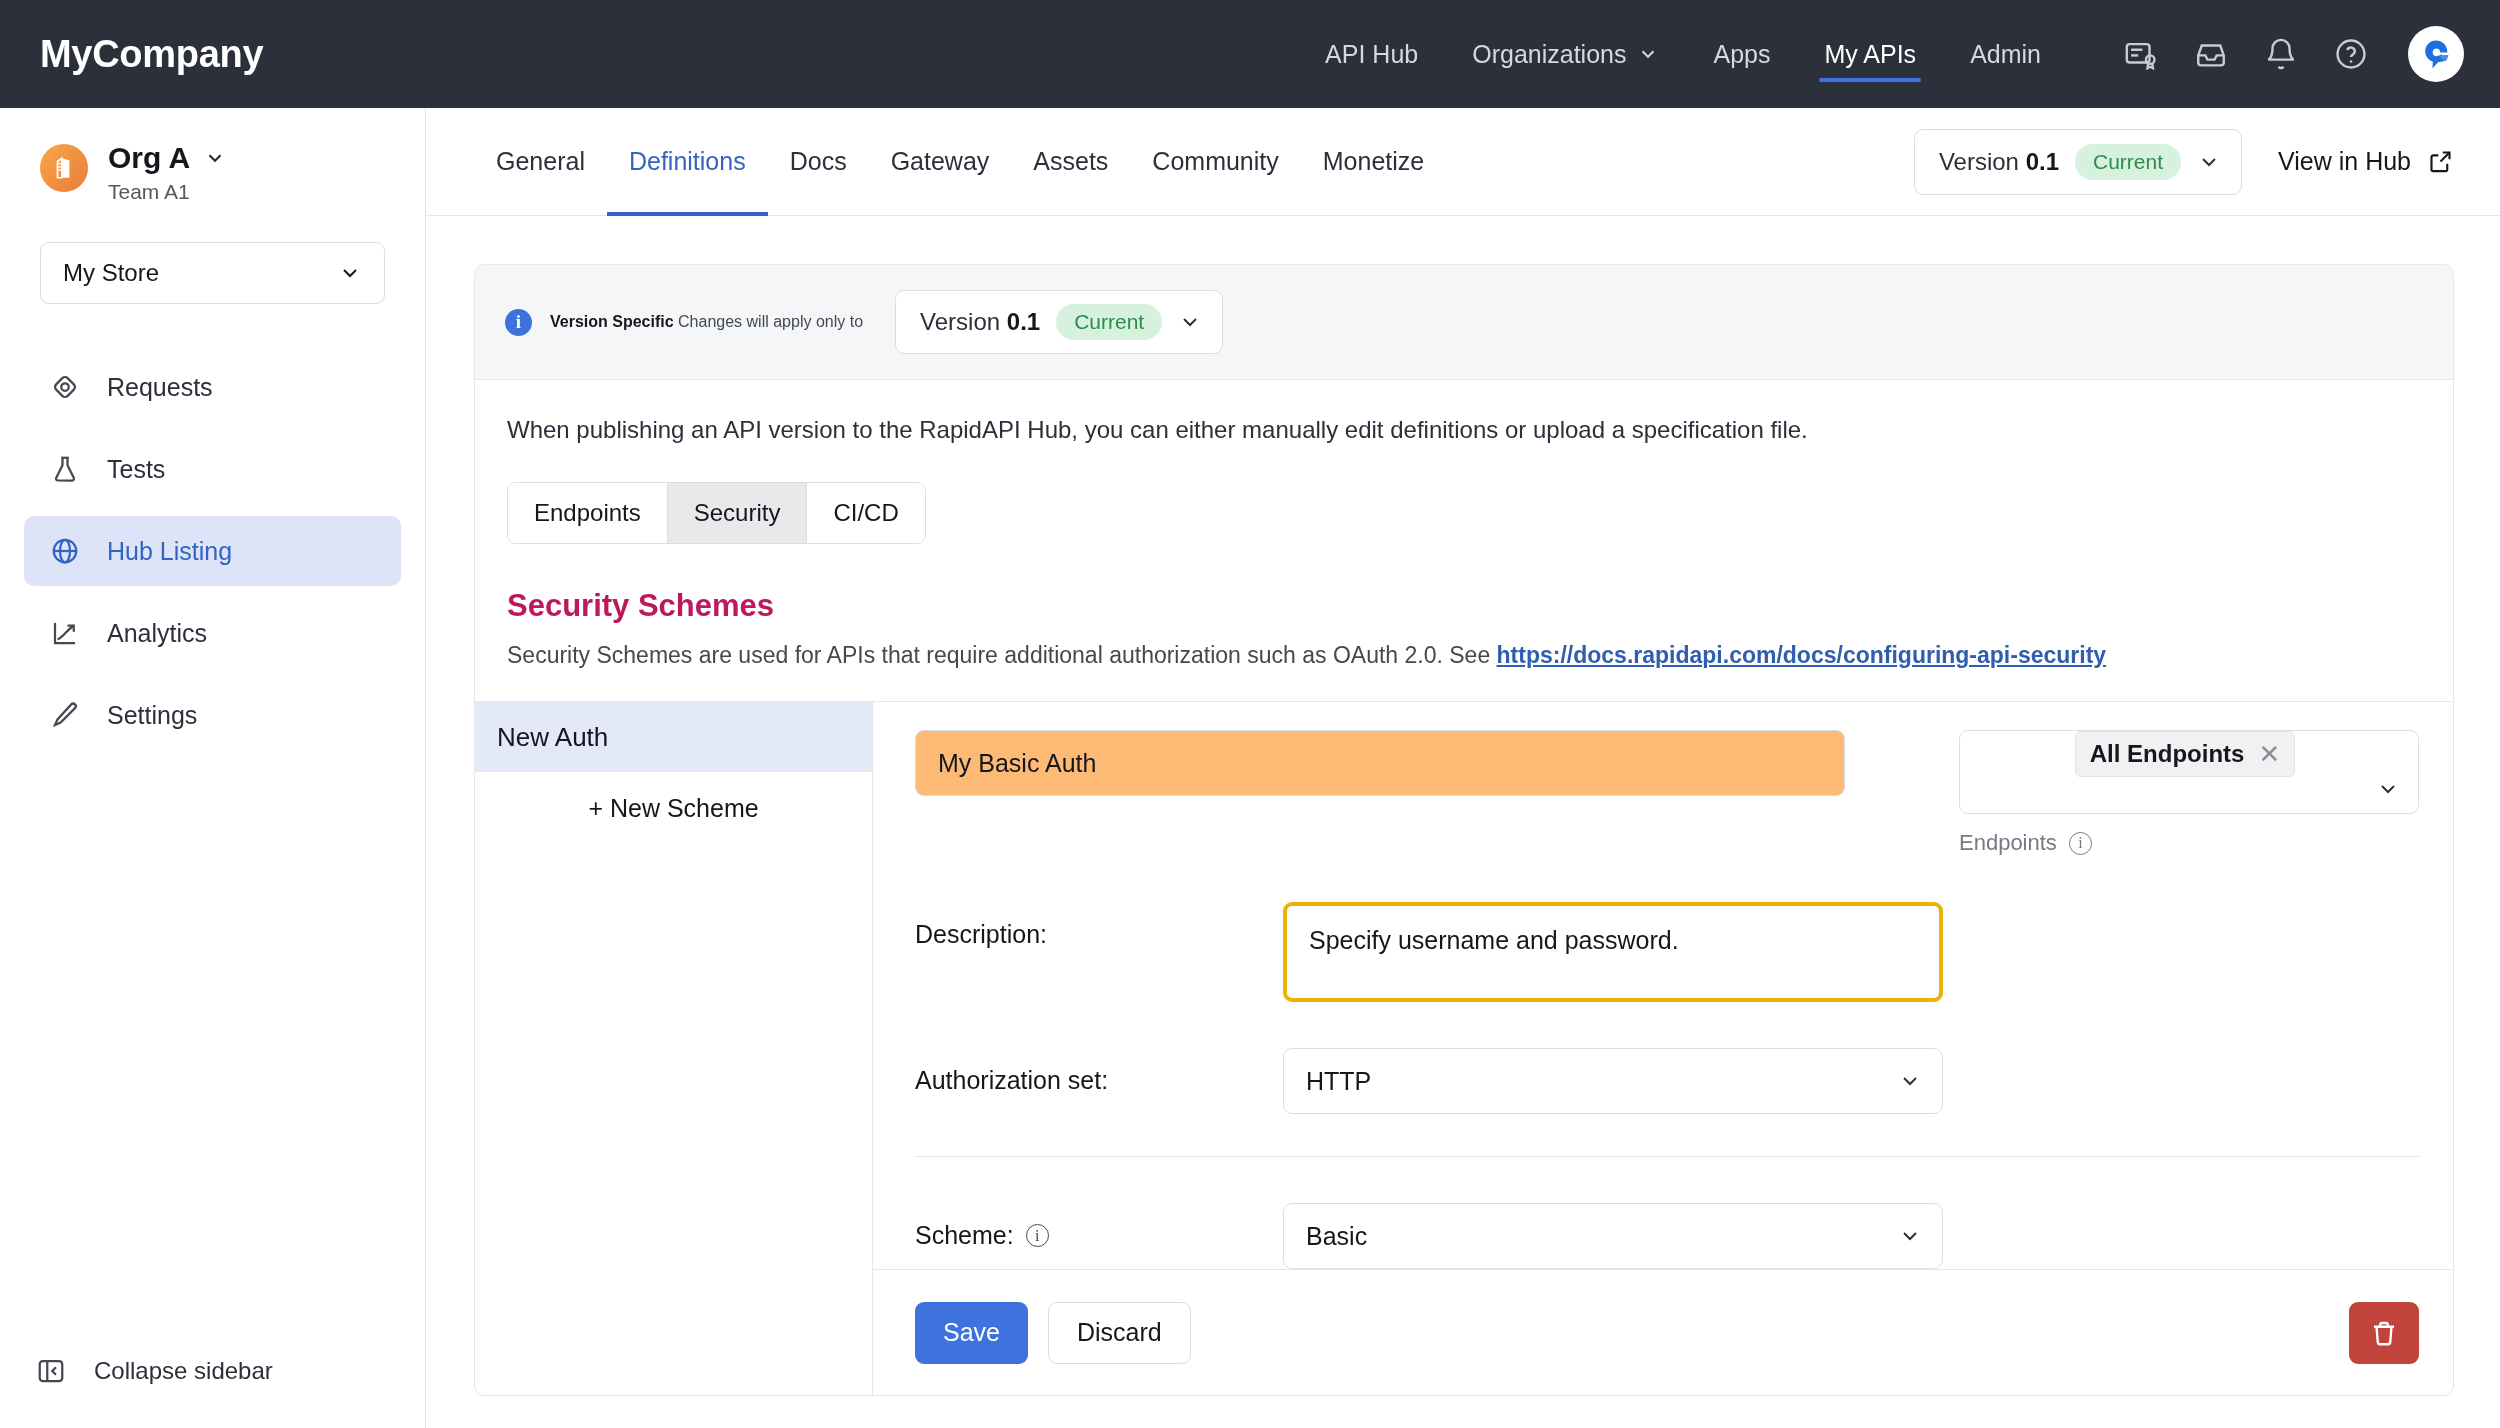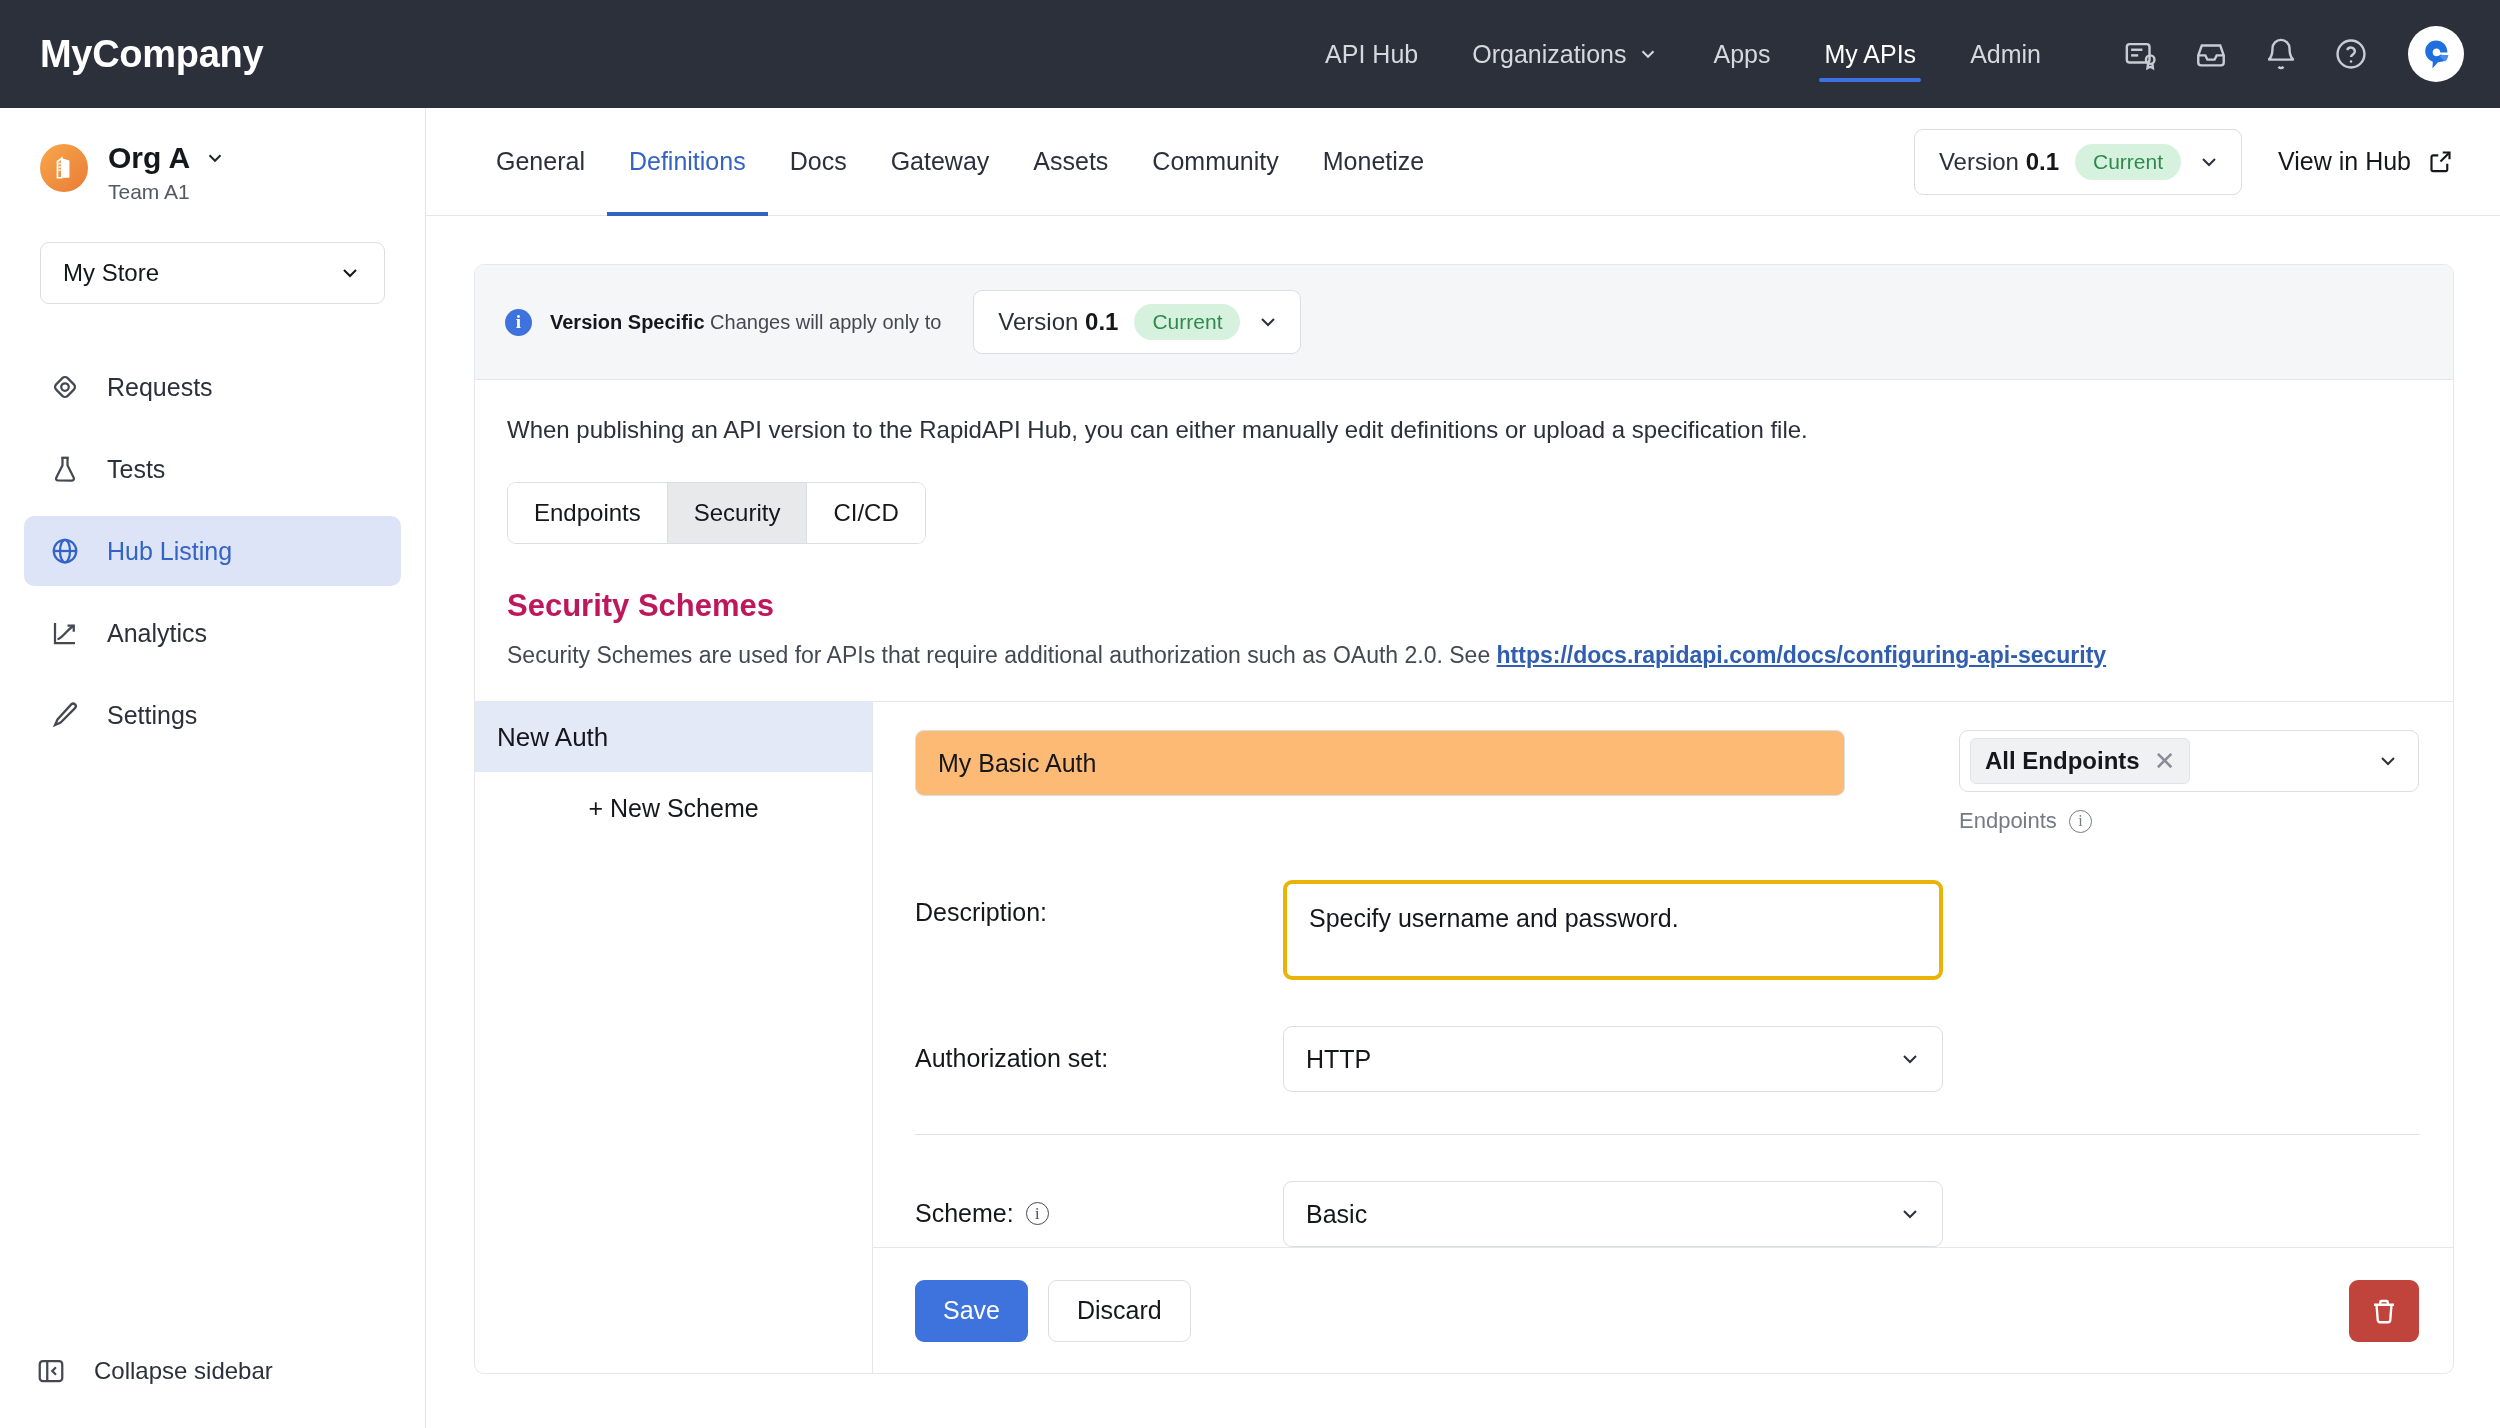--- a/index.html
+++ b/index.html
@@ -211,21 +211,21 @@
     padding: 25px 30px;
   }
   .info-dot {
     width: 27px; height: 27px; border-radius: 50%;
     background: #3e73dd; color:#fff;
     font-size: 19px; font-weight: bold;
     display:flex; align-items:center; justify-content:center;
     flex: 0 0 27px;
     font-family: "Liberation Serif", serif;
   }
-  .vs-text { font-size: 20px; color:#434851; white-space: nowrap; }
+  .vs-text { font-size: 16px; color:#434851; white-space: nowrap; }
   .vs-text b { color:#15171c; }
   .vs-select {
     margin-left: 14px;
     display:flex; align-items:center; gap:16px;
     background:#ffffff;
     border:1px solid #dadde2;
     border-radius: 9px;
     height: 64px;
     padding: 0 20px 0 24px;
     cursor: pointer;
@@ -299,25 +299,26 @@
     font-size: 25px;
     color:#15171c;
     padding: 0 22px;
     font-family: "Liberation Sans", sans-serif;
     background:#fdba74;
   }
   .endpoints-col { margin-left: auto; width: 460px; }
   .endpoints-box {
     border: 1px solid #dadde2;
     border-radius: 9px;
-    height: 62px;
+    height: 84px;
     display:flex; align-items:center;
     padding: 0 18px 0 10px;
     cursor: pointer;
     background:#fff;
+    flex-direction:column;
   }
   .chip {
     display:flex; align-items:center; gap:14px;
     background: #f0f1f2;
     border: 1px solid #e2e3e6;
     border-radius: 6px;
     padding: 8px 14px;
     font-size: 24px;
     font-weight: bold;
     color:#15171c;

